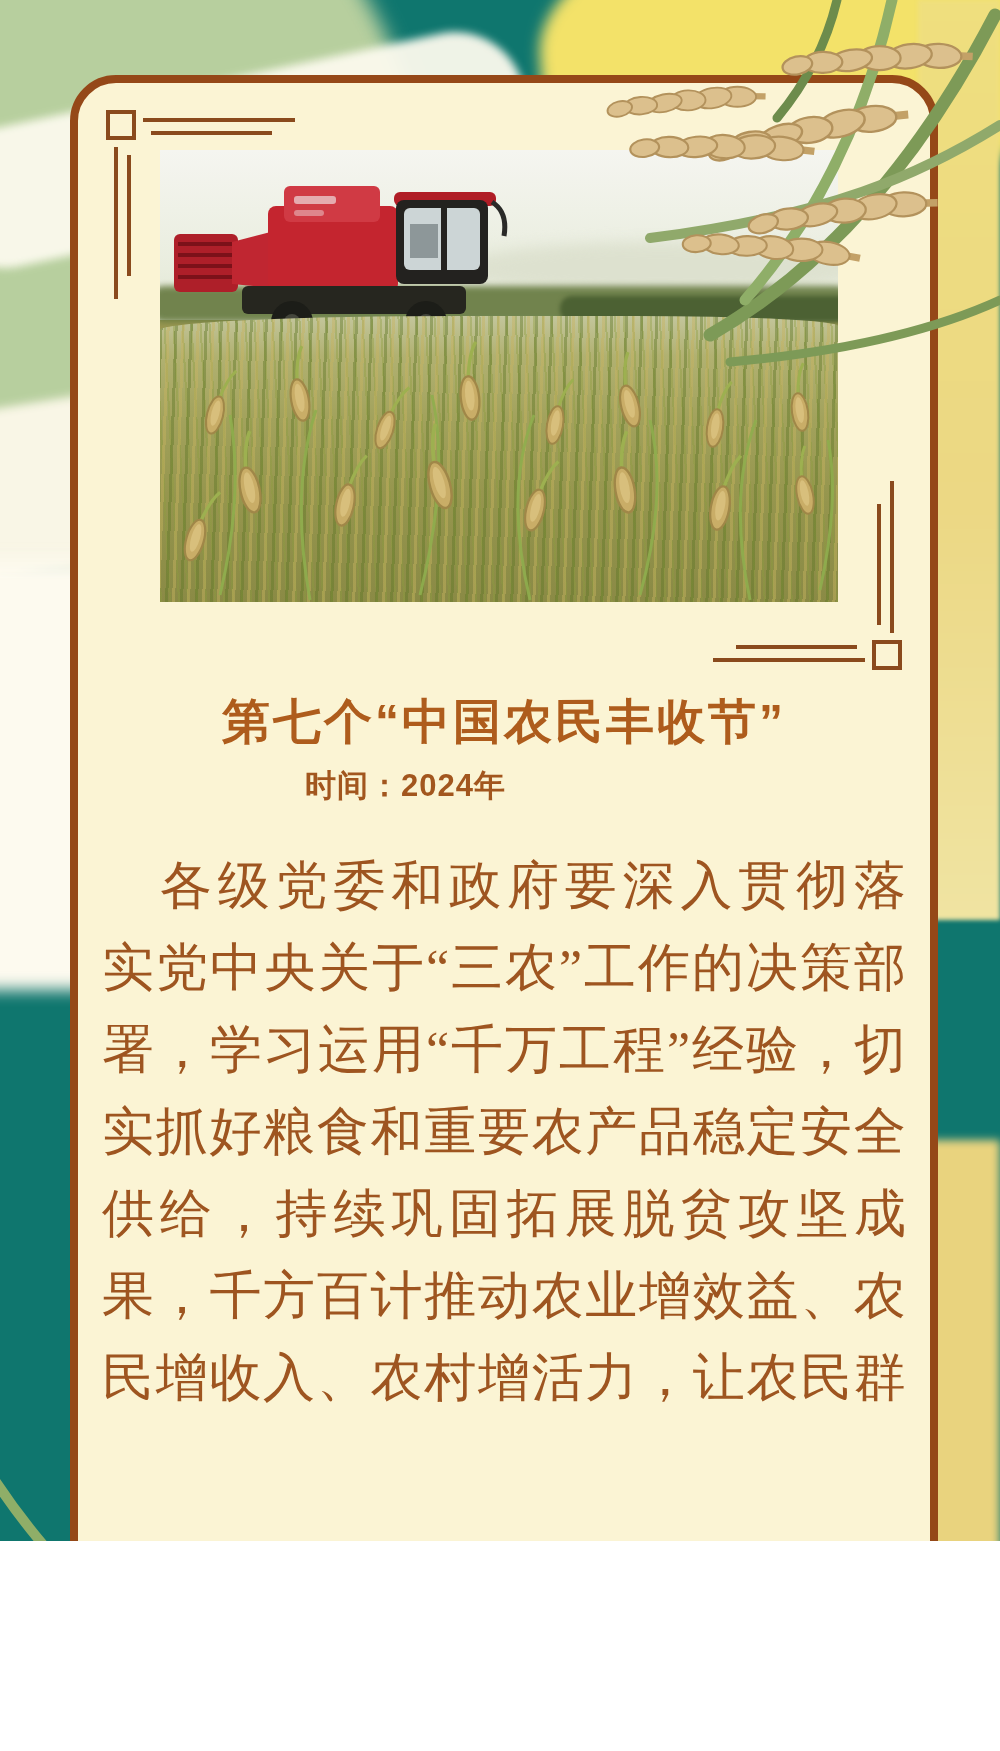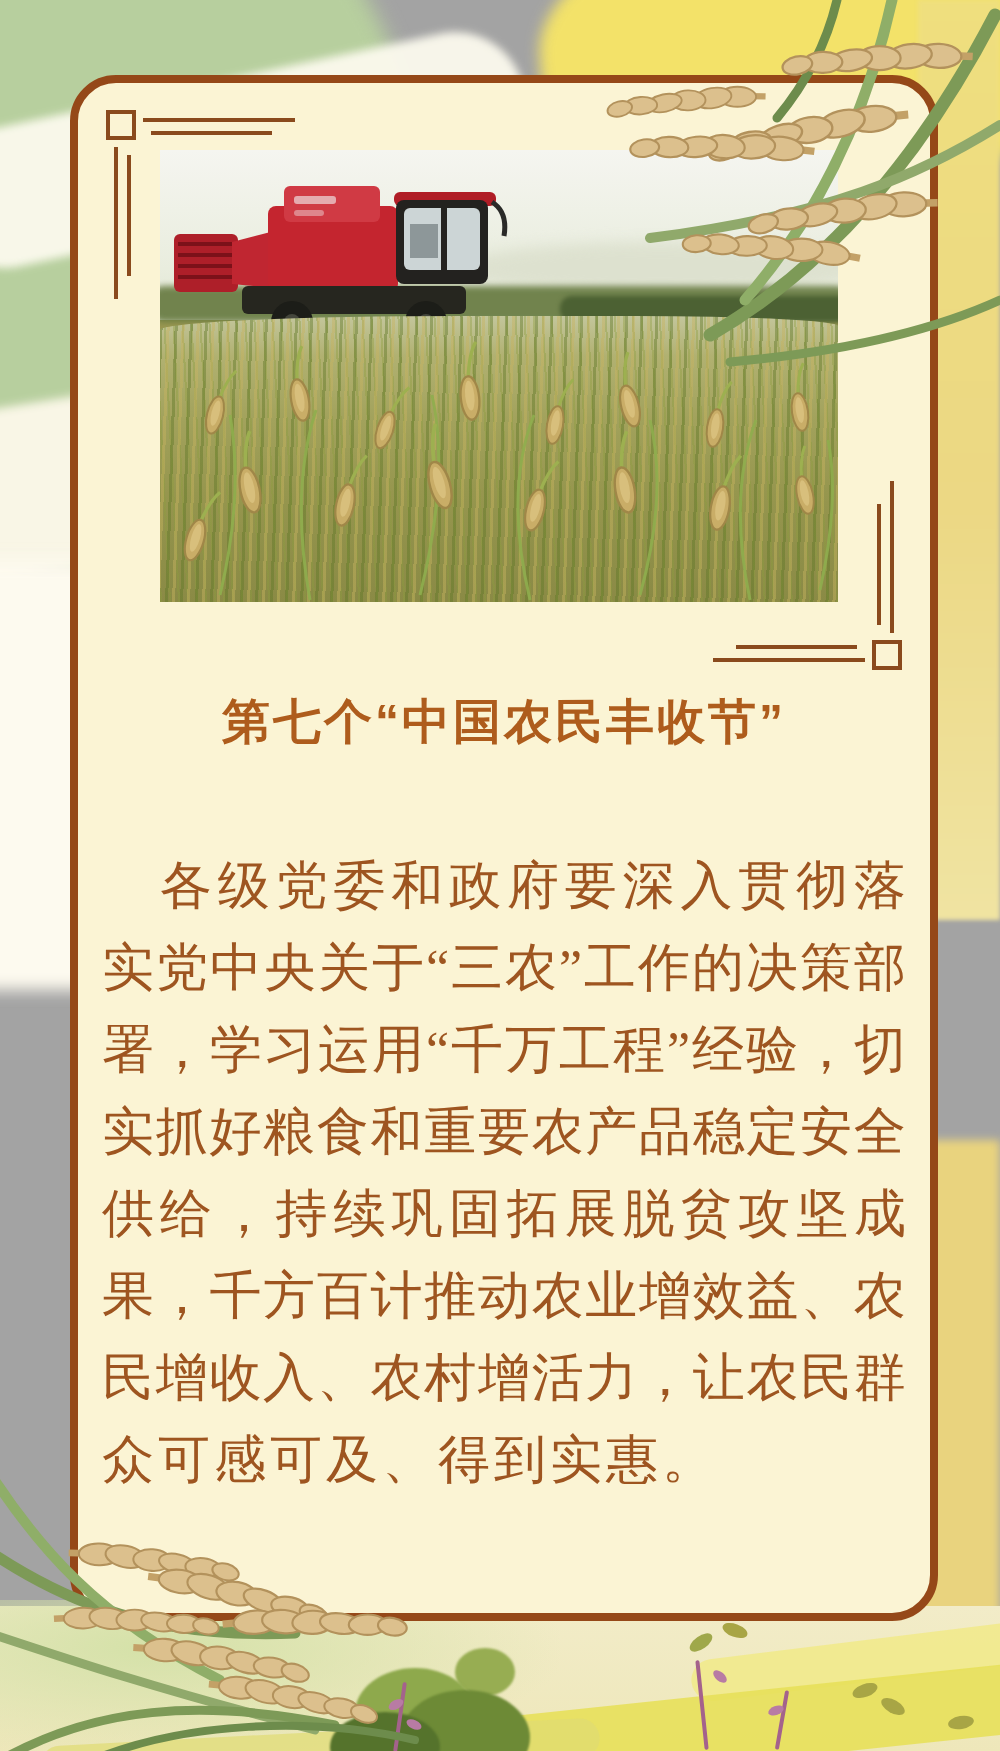--- a/index.html
+++ b/index.html
@@ -1,17 +1,17 @@
 <!DOCTYPE html>
 <html><head>
 <meta charset="utf-8">
 <style>
   html,body{margin:0;padding:0;}
-  .canvas{position:relative;width:1000px;height:1751px;overflow:hidden;
-          background:#a3a3a3;font-family:"Liberation Sans",sans-serif;}
+  .canvas{position:relative;width:1000px;height:1541px;overflow:hidden;
+          background:#0f766e;font-family:"Liberation Sans",sans-serif;}
 
   
   .bg{position:absolute;}
   .bg-green-tl{left:-150px;top:-180px;width:580px;height:780px;background:#b7cf9e;
                border-radius:48%;filter:blur(10px);transform:rotate(-14deg);}
   .bg-swirl1{left:-70px;top:80px;width:600px;height:140px;background:#fcfaee;border-radius:80px;
              transform:rotate(-12deg);filter:blur(4px);opacity:.95;}
   .bg-swirl2{left:-140px;top:390px;width:520px;height:170px;background:#f9f6e6;border-radius:90px;
              transform:rotate(-9deg);filter:blur(5px);}
   .bg-yellow-tr{left:540px;top:-90px;width:560px;height:280px;background:#f3e269;
@@ -212,20 +212,21 @@
         <use href="#mh" transform="translate(280,165) rotate(-16) scale(1.25)"></use>
         <use href="#mh" transform="translate(375,190) rotate(14) scale(1.1)"></use>
         <use href="#mh" transform="translate(465,170) rotate(-10) scale(1.2)"></use>
         <use href="#mh" transform="translate(560,188) rotate(10) scale(1.15)"></use>
         <use href="#mh" transform="translate(645,175) rotate(-12)"></use>
         <use href="#mh" transform="translate(35,220) rotate(16) scale(1.1)"></use>
       </svg>
     </div>
 
     <h1 class="title">第七个“中国农民丰收节”</h1>
+    <div class="dateline">时间：2024年</div>
 
     <div class="quote">
       <div class="qline indent">
           <span>各</span>
           <span>级</span>
           <span>党</span>
           <span>委</span>
           <span>和</span>
           <span>政</span>
           <span>府</span>
@@ -332,21 +333,20 @@
           <span>村</span>
           <span>增</span>
           <span>活</span>
           <span>力</span>
           <span>，</span>
           <span>让</span>
           <span>农</span>
           <span>民</span>
           <span>群</span>
         </div>
-      <div class="qline last">众可感可及、得到实惠。</div>
     </div>
 
   </div>
 
   <svg class="wheat-tr" width="410" height="440" viewBox="0 0 410 440">
     <defs>
       <g id="grain" fill="#dcc08d" stroke="#b3925c" stroke-width="1.5">
         <path d="M8,-3 Q-50,8 -110,32" stroke="#c3a167" stroke-width="5" fill="none"></path>
         <ellipse cx="-14" cy="2" rx="15" ry="8" transform="rotate(-12 -14 2)"></ellipse>
         <ellipse cx="-33" cy="7" rx="15" ry="8" transform="rotate(-22 -33 7)"></ellipse>

